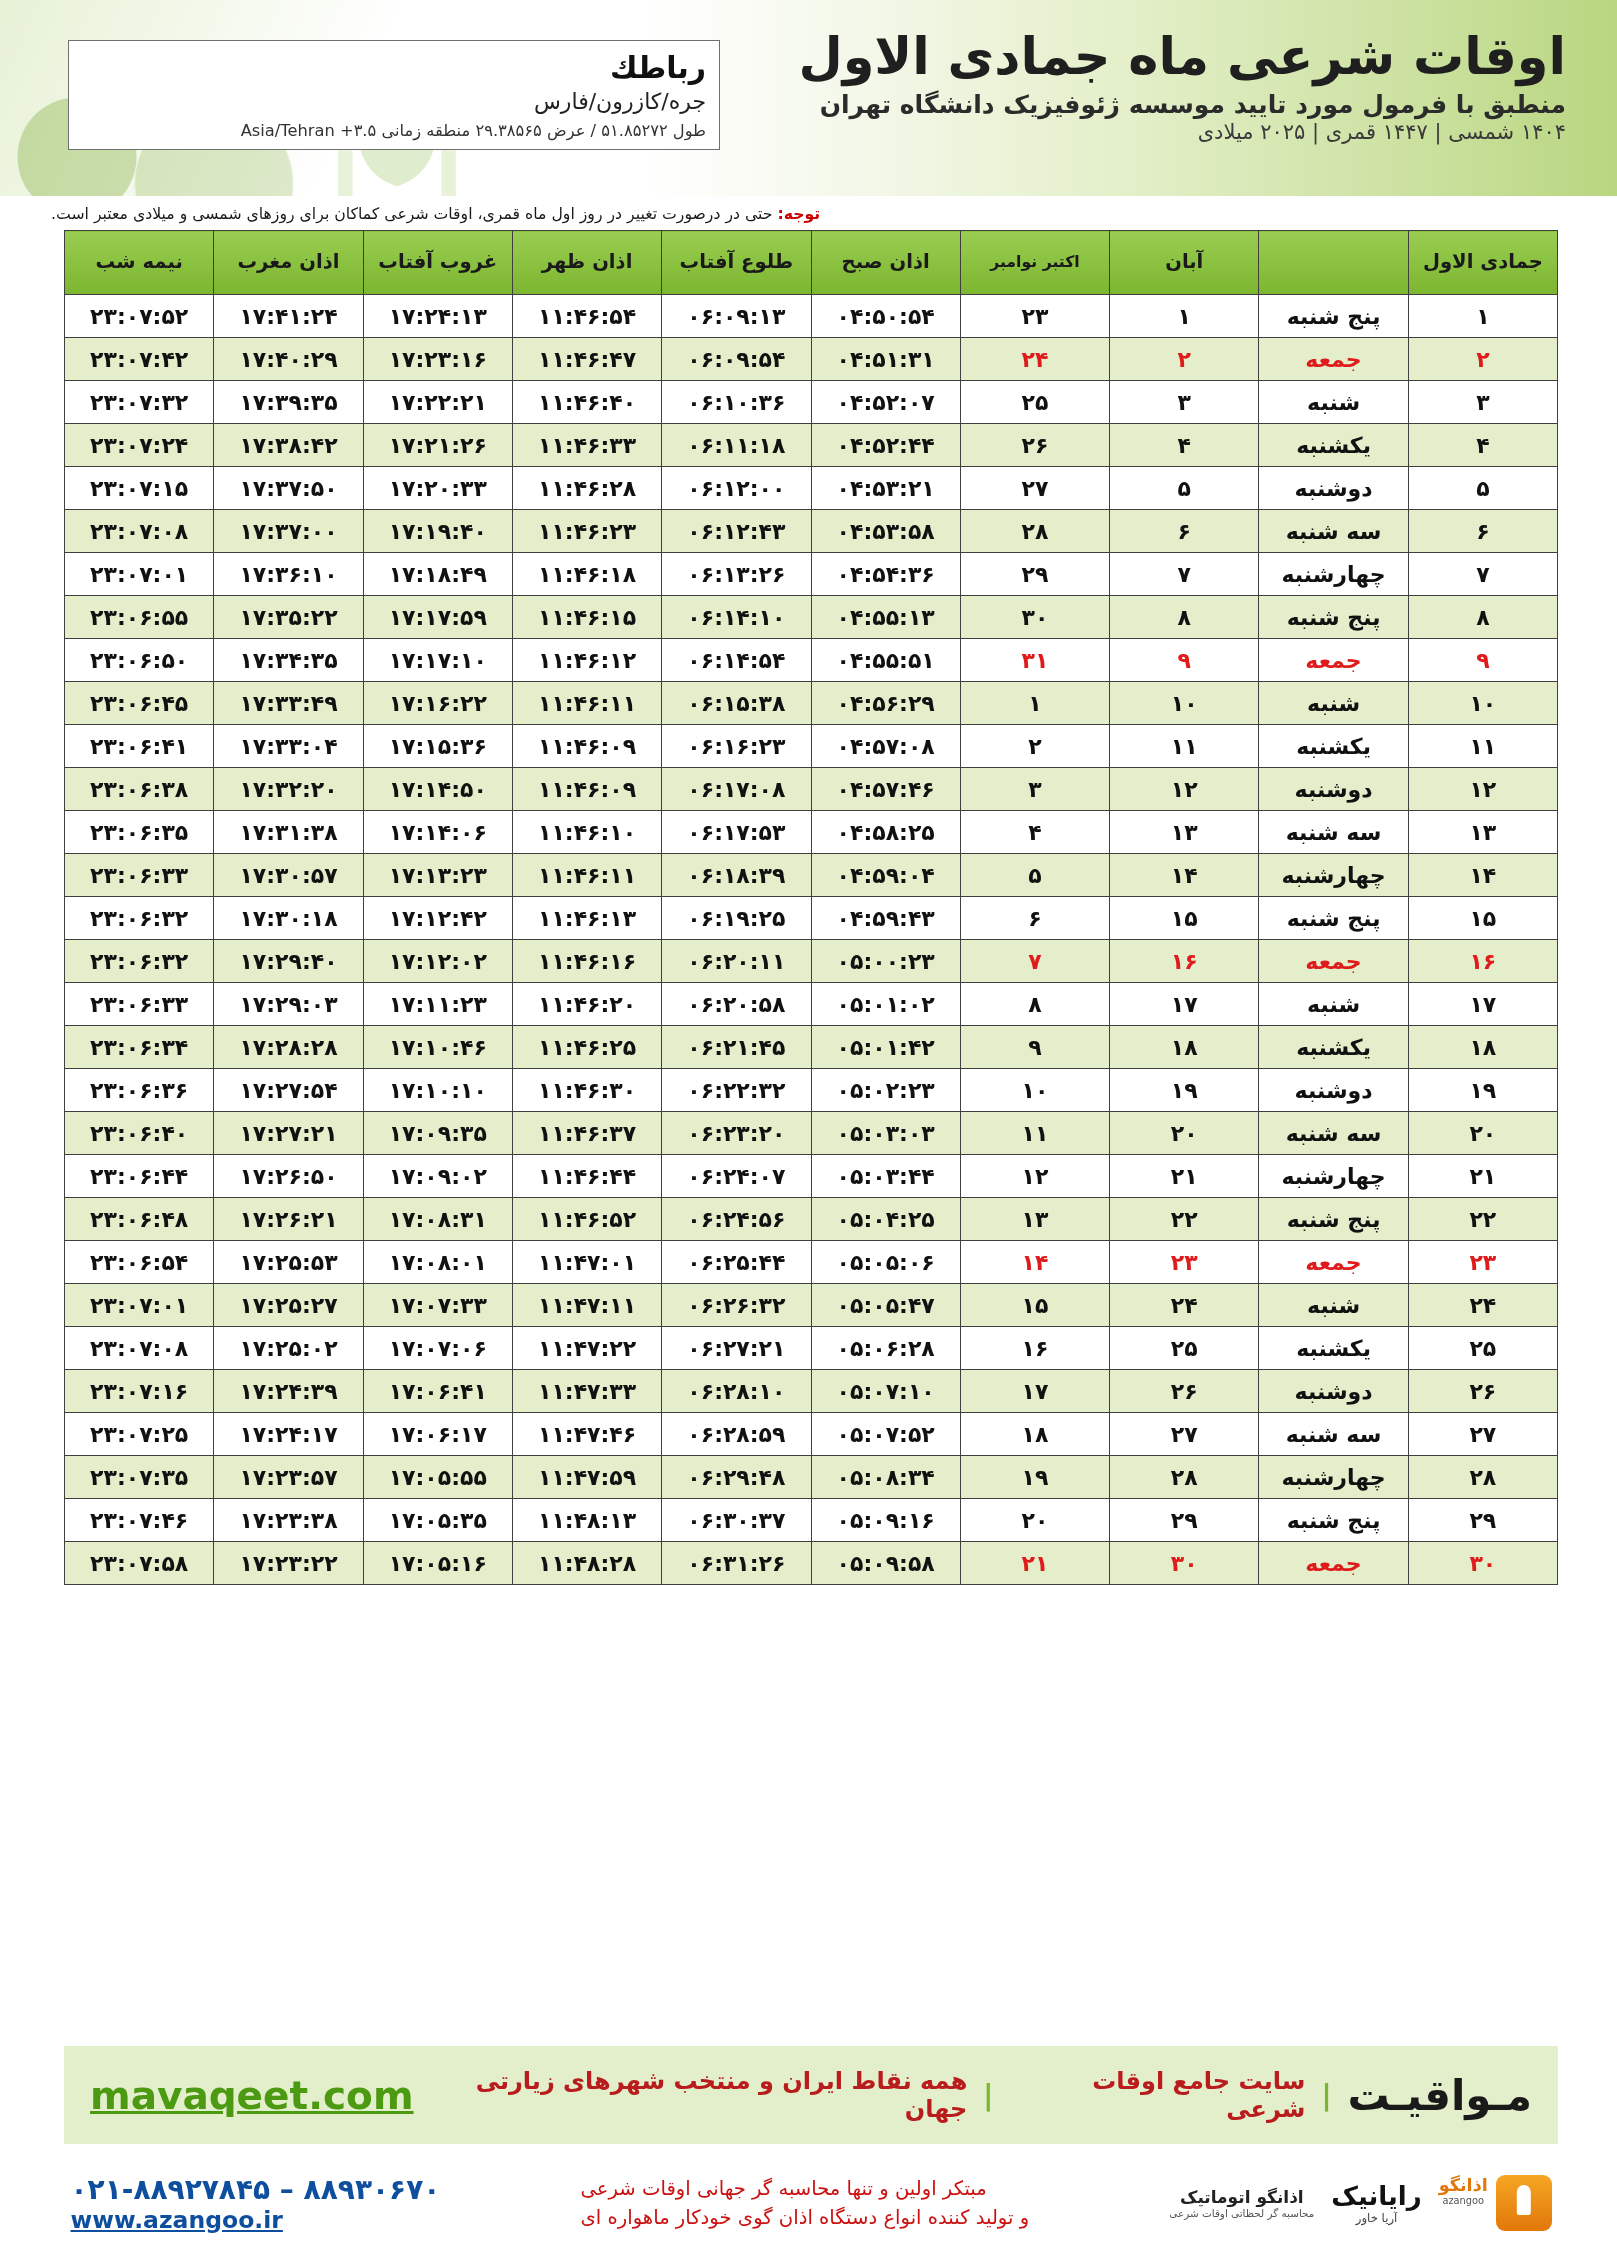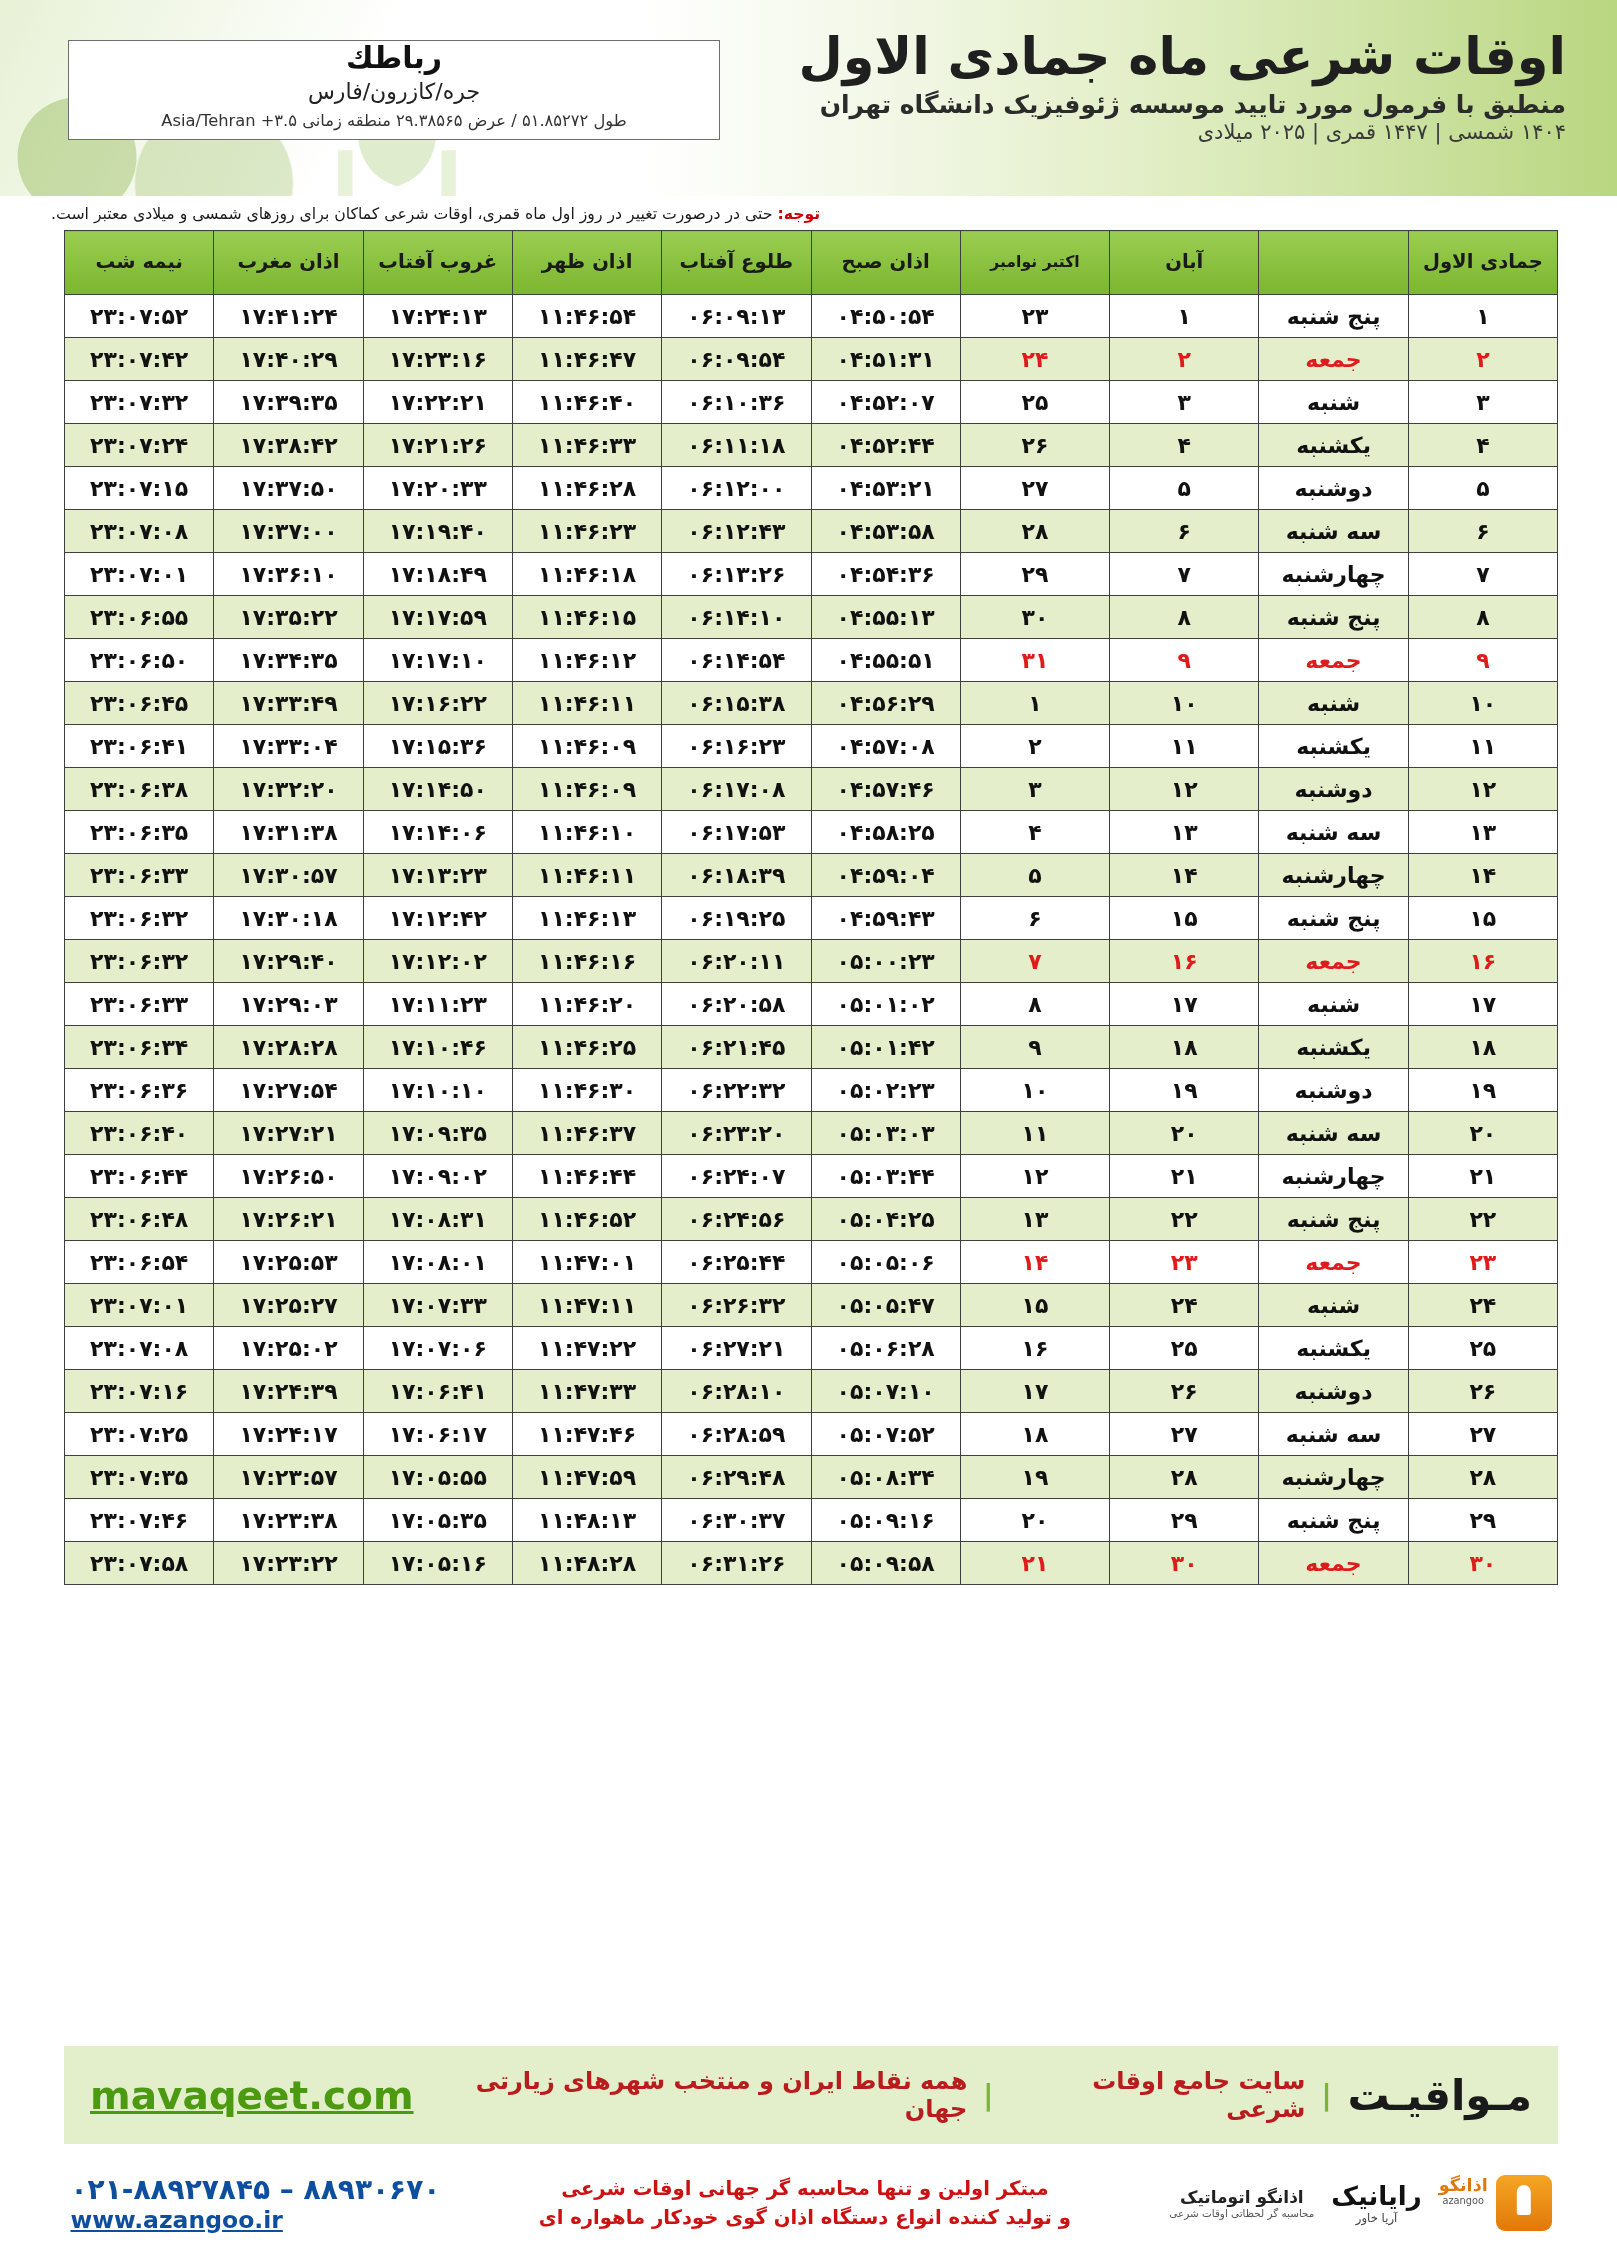--- a/index.html
+++ b/index.html
@@ -66,22 +66,21 @@
     direction: rtl;
   }
 
   
   .location-box {
     position: absolute;
     left: 69px; top: 40px;
     width: 652px;
     border: 1.3px solid #6f6f6f;
     background: #ffffff;
-    padding: 0 13px 9px 13px;
-    text-align: center;
+    padding: 10px 13px 9px 13px;
   }
   .loc-city {
     font-size: 30px;
     font-weight: bold;
     color: #111;
     line-height: 1.15;
   }
   .loc-region {
     font-size: 22px;
     color: #222;
@@ -218,24 +217,24 @@
   .logo-az-text .l2 { font-size: 9.8px; color: #555; }
 
   .logo-rayaneh { text-align: center; }
   .logo-rayaneh .l1 { font-size: 26px; font-weight: bold; color: #111; }
   .logo-rayaneh .l2 { font-size: 11.7px; color: #444; }
   .logo-azan-auto { text-align: center; }
   .logo-azan-auto .l1 { font-size: 17px; font-weight: bold; color: #222; }
   .logo-azan-auto .l2 { font-size: 10.4px; color: #555; }
 
   .fb-mid {
-    text-align: center;
+    text-align: left;
     color: #cc1111;
     font-size: 19.6px;
-    font-weight: bold;
+    font-weight: normal;
     line-height: 1.5;
   }
   .fb-left { text-align: left; direction: ltr; }
   .fb-phone {
     font-size: 28px; font-weight: bold; color: #0d4f9e;
     letter-spacing: 0.7px;
   }
   .fb-web {
     font-size: 23.5px; font-weight: bold; color: #0d4f9e;
     margin-top: 5.2px;

